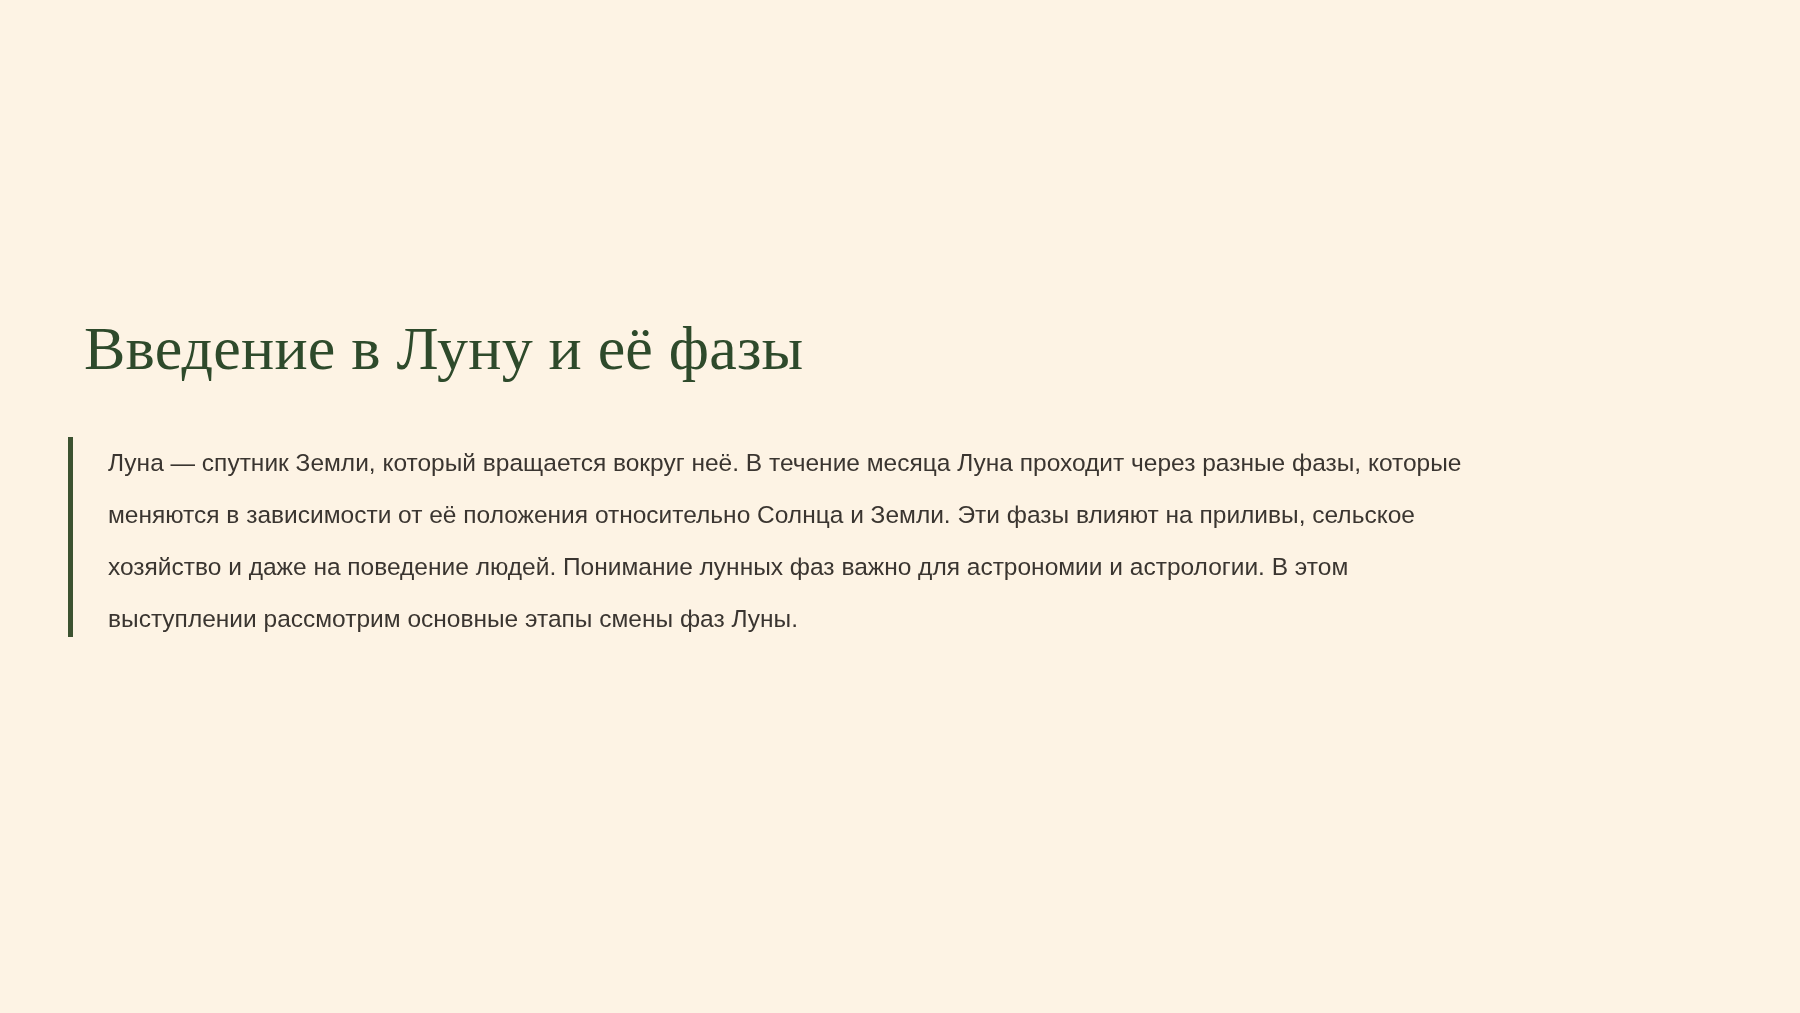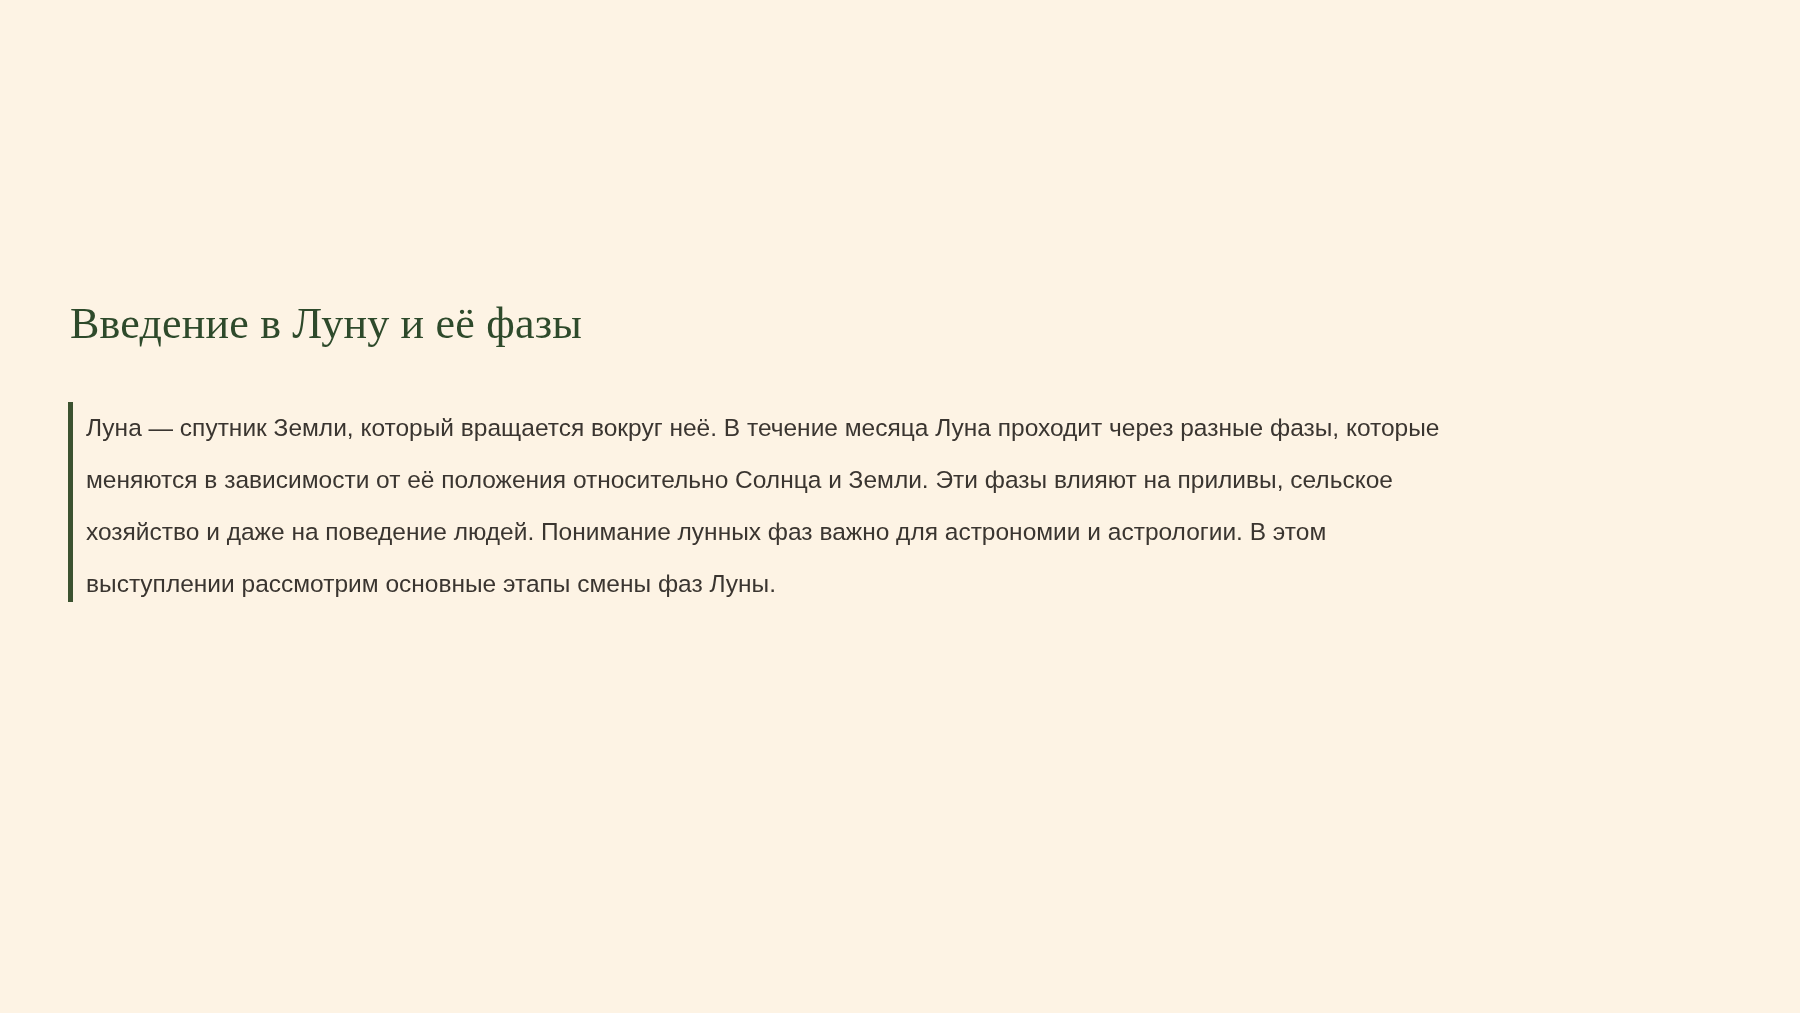--- a/index.html
+++ b/index.html
@@ -23,33 +23,33 @@
 
   .content {
     position: absolute;
     left: 68px;
     top: 296px;
     width: 1680px;
   }
 
   .slide-title {
     font-family: "Liberation Serif", "DejaVu Serif", serif;
-    font-size: 44px;
+    font-size: 62px;
     line-height: 1.18;
     font-weight: 400;
     color: #2E4A2B;
     letter-spacing: 0.2px;
-    margin: 2px;
+    margin: 16px;
     white-space: nowrap;
   }
 
   .body-block {
     position: relative;
     margin-top: 52px;
-    padding-left: 18px;
+    padding-left: 40px;
     min-height: 200px;
   }
 
   .accent-bar {
     position: absolute;
     left: 0;
     top: 0;
     width: 5px;
     height: 200px;
     background: #3C5230;

